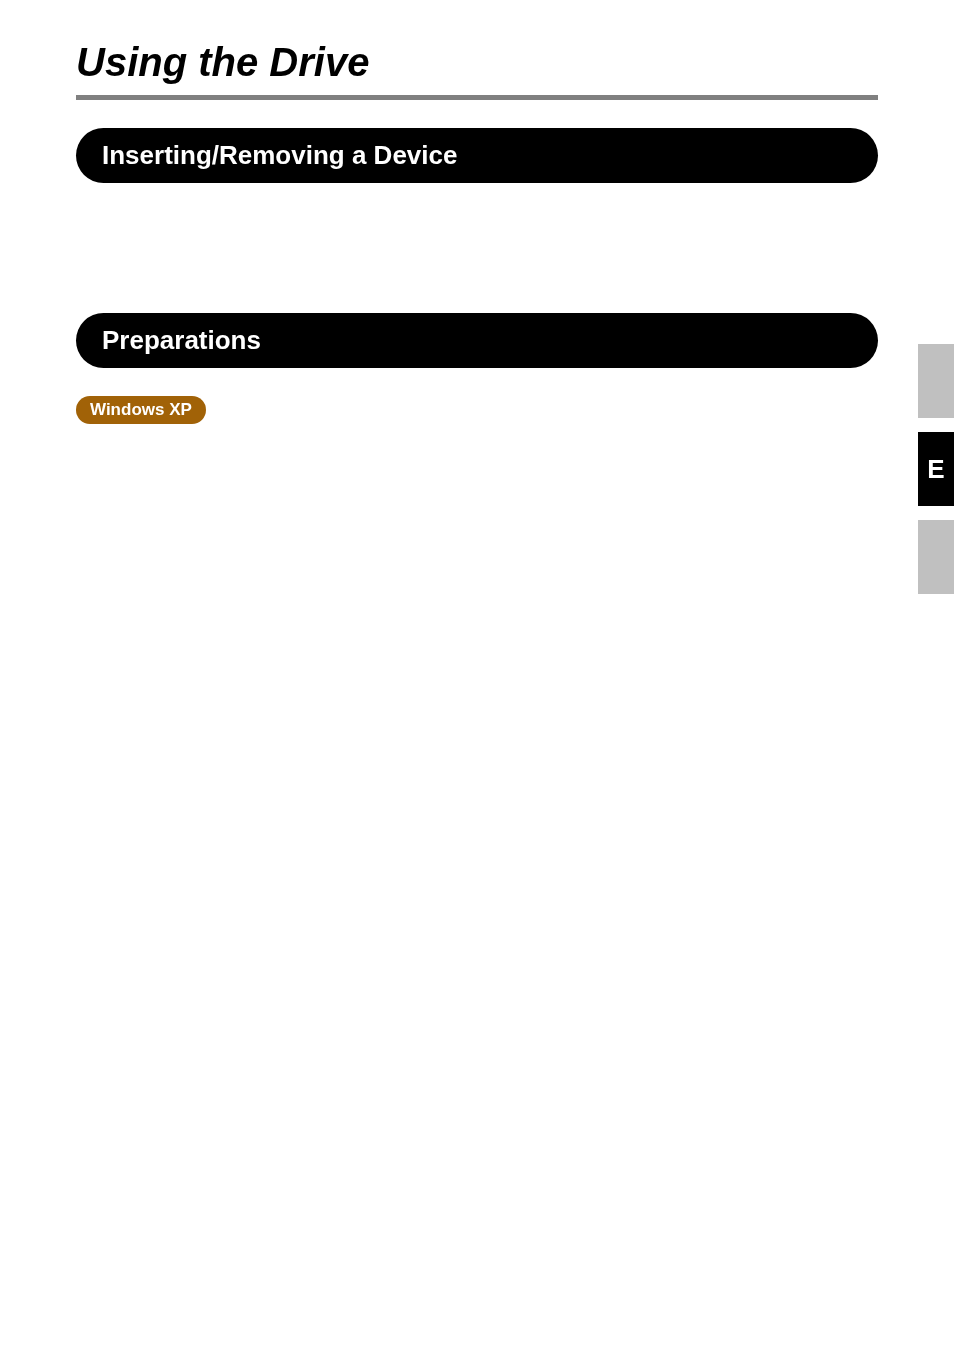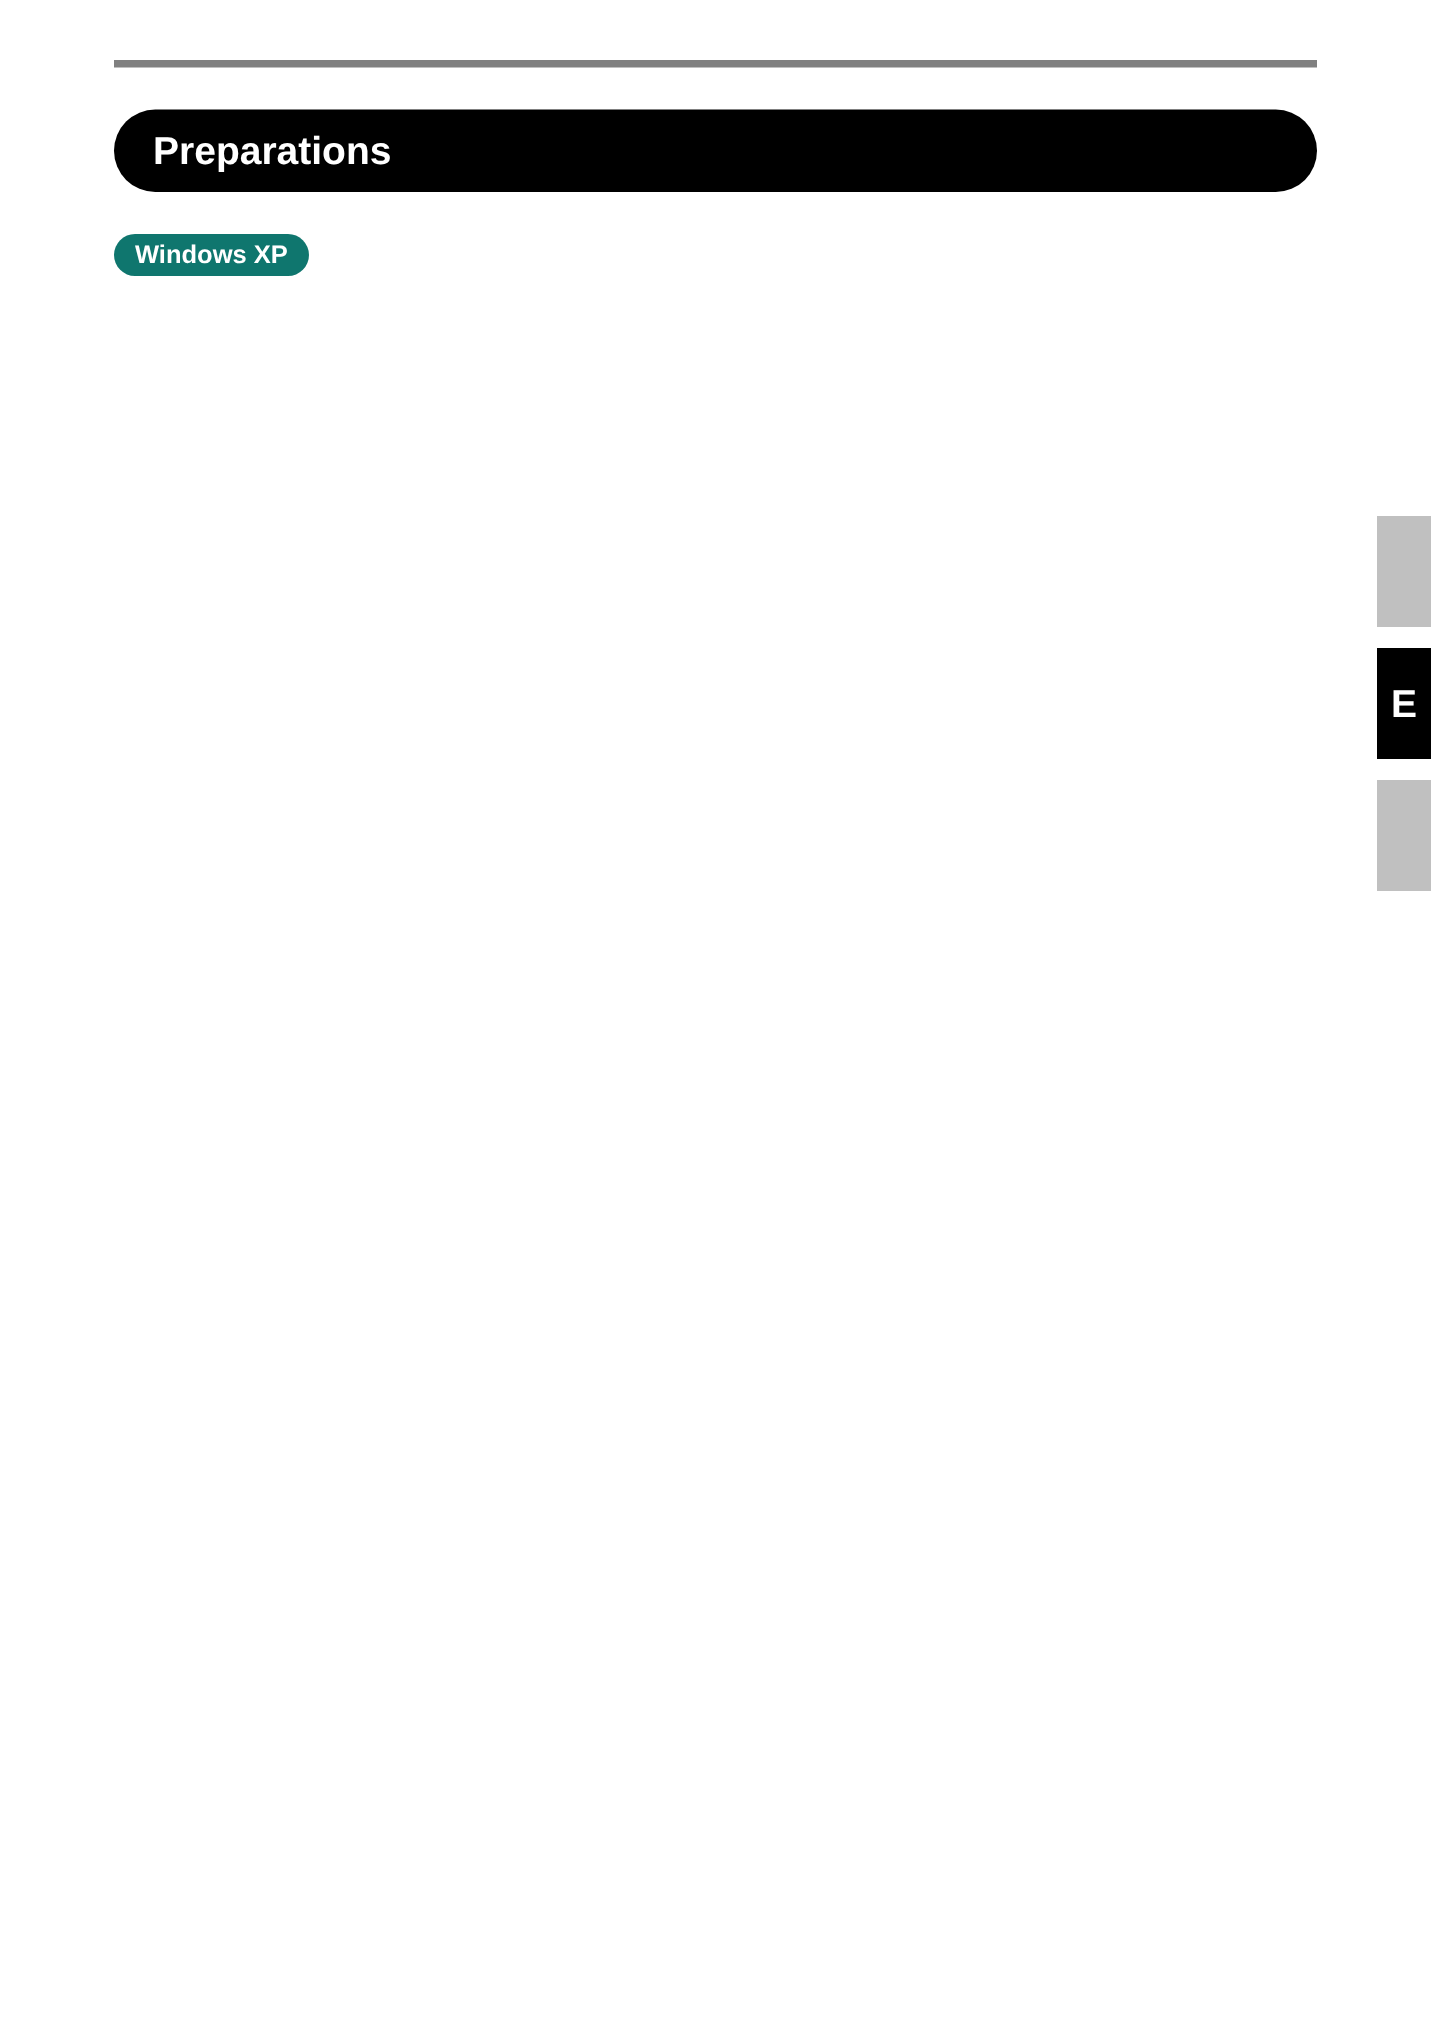--- a/index.html
+++ b/index.html
@@ -36,21 +36,21 @@
       font-weight: bold;
       padding: 12px 26px;
       border-radius: 30px;
       margin-bottom: 130px;
     }
     .section-pill-preparations {
       margin-bottom: 28px;
     }
     .os-pill {
       display: inline-block;
-      background: #0f766e;
+      background: #a16207;
       color: #ffffff;
       font-size: 17px;
       font-weight: bold;
       padding: 4px 14px;
       border-radius: 14px;
       margin-bottom: 130px;
     }
     .os-pill-2000 {
       margin-bottom: 0;
     }
@@ -77,22 +77,24 @@
       font-weight: bold;
     }
     .side-tab:last-child {
       margin-bottom: 0;
     }
   </style>
 </head>
 <body>
 
 <div class="page-content">
+  <h1 class="page-title">Using the Drive</h1>
   <div class="title-rule"></div>
 
+  <div class="section-pill">Inserting/Removing a Device</div>
 
   <div class="section-pill section-pill-preparations">Preparations</div>
 
   <div>
     <span class="os-pill">Windows XP</span>
   </div>
 
 </div>
 
 <div class="side-tabs">

